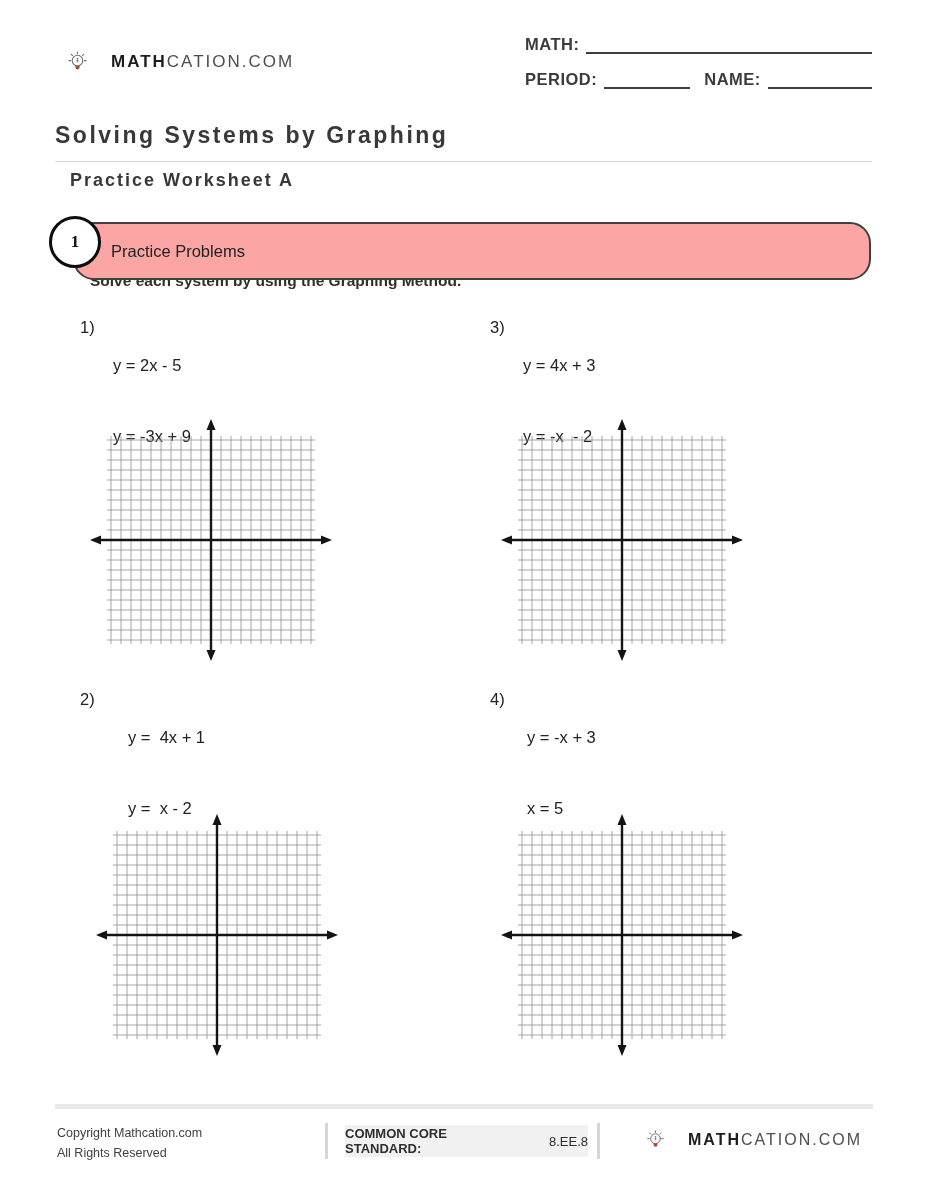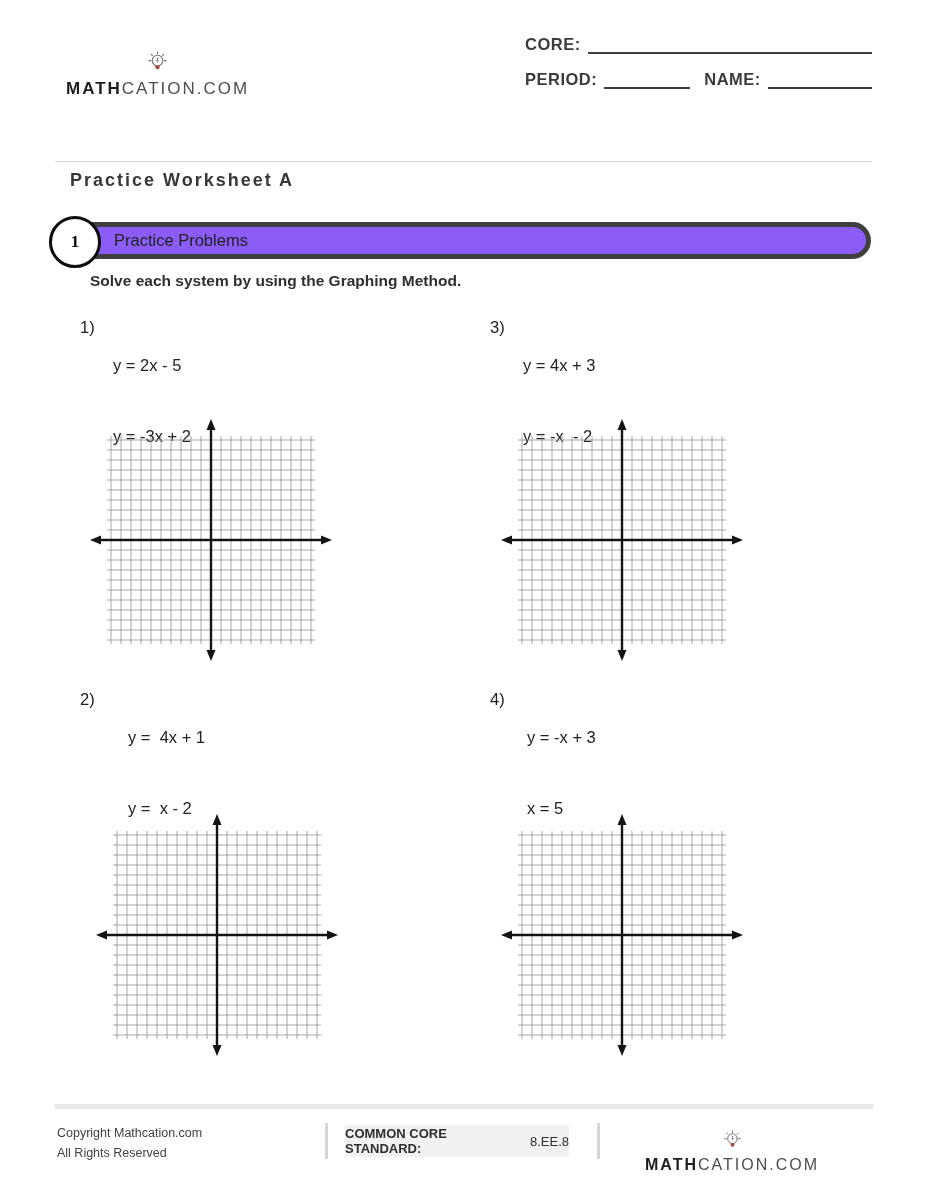--- a/index.html
+++ b/index.html
@@ -2,42 +2,42 @@
 <html><head>
 <meta charset="utf-8">
 <style>
   * { margin:0; padding:0; box-sizing:border-box; }
   html,body { background:#ffffff; }
   body { font-family:"Liberation Sans", sans-serif; color:#2b2b2b; }
 
   .page { position:relative; width:927px; height:1200px; background:#fff; overflow:hidden; }
 
   
-  .brand { display:flex; align-items:center; gap:6px;flex-direction:column; }
+  .brand { display:flex; align-items:center; gap:22px; }
   .brand-bold  { font-weight:800; letter-spacing:2px; color:#1d1d1d; }
   .brand-light { font-weight:400; letter-spacing:2px; color:#4d4d4d; }
   .header-brand { position:absolute; left:66px; top:50px; font-size:17px; }
   .footer-brand { position:absolute; left:645px; top:1129px; font-size:16px; }
 
   
   .fields { position:absolute; left:525px; top:30px; width:347px; font-size:16.5px; font-weight:700; color:#3b3b3b; letter-spacing:0.5px; }
   .field-row { display:flex; align-items:flex-end; height:24px; margin-bottom:11px; }
   .field-label { flex:none; padding-right:7px; }
   .blank { border-bottom:2px solid #3d3d3d; height:20px; }
   .blank.grow { flex:1 1 auto; }
   .blank.period-line { width:86px; }
   .spacer-14 { width:14px; flex:none; }
 
   
   .page-title { position:absolute; left:55px; top:122px; font-size:23px; font-weight:800; letter-spacing:2.5px; color:#383838; }
   .title-rule { position:absolute; left:55px; top:161px; width:817px; height:1px; background:#d8d8d8; }
   .subtitle   { position:absolute; left:70px; top:170px; font-size:18px; font-weight:800; letter-spacing:2px; color:#383838; }
 
   
-  .section-pill { position:absolute; left:73px; top:222px; width:798px; height:37px; border:5px solid #404040; border-radius:21px; background:#8b5cf6; display:flex; align-items:center; padding-left:36px; z-index:1; }
+  .section-pill { position:absolute; left:73px; top:222px; width:798px; height:58px; border:2px solid #404040; border-radius:21px; background:#fca5a5; display:flex; align-items:center; padding-left:36px; z-index:1; }
   .pill-text { font-size:16.5px; color:#222; }
   .section-circle { position:absolute; left:49px; top:216px; width:52px; height:52px; border:3.5px solid #0d0d0d; border-radius:50%; background:#fff; display:flex; align-items:center; justify-content:center; z-index:2; font-family:"Liberation Serif", serif; font-weight:700; font-size:17px; color:#111; }
 
   .instruction { position:absolute; left:90px; top:272px; font-size:15.5px; font-weight:700; color:#2f2f2f; }
 
   
   .problem { position:absolute; display:flex; font-size:16.5px; color:#222; }
   .problem .num { flex:none; width:33px; }
   .problem.wide-gap .num { width:48px; }
   .problem.mid-gap  .num { width:37px; }
@@ -55,21 +55,21 @@
   .grid-3 { left:500px; top:418px; }
   .grid-2 { left:95px;  top:813px; }
   .grid-4 { left:500px; top:813px; }
 
   
   .footer-bar { position:absolute; left:55px; top:1104px; width:818px; height:5px; background:#e8e8e8; }
   .copyright { position:absolute; left:57px; top:1123px; font-size:12.5px; color:#414141; line-height:1.6; }
   .footer-divider { position:absolute; width:3px; height:36px; top:1123px; background:#d6d6d6; }
   .divider-1 { left:325px; }
   .divider-2 { left:597px; }
-  .standard-box { position:absolute; left:345px; top:1125px; width:224px; height:32px; background:#f1f1f1; display:flex; align-items:center; justify-content:center; font-size:13px; color:#2e2e2e; }
+  .standard-box { position:absolute; left:345px; top:1125px; width:243px; height:32px; background:#f1f1f1; display:flex; align-items:center; justify-content:center; font-size:13px; color:#2e2e2e; }
   .standard-label { font-weight:800; }
   .standard-value { margin-left:25px; font-weight:400; }
 
   .bulb-icon { flex:none; display:inline-flex; }
 </style>
 </head>
 <body>
 
 <div class="page">
 
@@ -87,49 +87,50 @@
         <circle cx="13" cy="9.7" r="1" fill="#6f6f6f"></circle>
         <path d="M13 10.7 v3.3 M11.6 12 h2.8" stroke="#6f6f6f" stroke-width="0.9" fill="none"></path>
         <path d="M10.6 17.6 h4.8 v2 a2.4 2.4 0 0 1 -4.8 0 z" fill="#a8493e"></path>
       </svg>
     </span>
     <span><span class="brand-bold">MATH</span><span class="brand-light">CATION.COM</span></span>
   </div>
 
   <div class="fields">
     <div class="field-row">
-      <span class="field-label">CORE:</span>
+      <span class="field-label">MATH:</span>
       <span class="blank grow"></span>
     </div>
     <div class="field-row">
       <span class="field-label">PERIOD:</span>
       <span class="blank period-line"></span>
       <span class="spacer-14"></span>
       <span class="field-label">NAME:</span>
       <span class="blank grow"></span>
     </div>
   </div>
 
+  <h1 class="page-title">Solving Systems by Graphing</h1>
   <div class="title-rule"></div>
   <h2 class="subtitle">Practice Worksheet A</h2>
 
   <div class="section-pill">
     <span class="pill-text">Practice Problems</span>
   </div>
   <div class="section-circle">
     <span>1</span>
   </div>
 
   <p class="instruction">Solve each system by using the Graphing Method.</p>
 
   <div class="problem problem-1">
     <span class="num">1)</span>
     <div class="eqs">
       <div class="eq-line">y = 2x - 5</div>
-      <div class="eq-line">y = -3x + 2</div>
+      <div class="eq-line">y = -3x + 9</div>
     </div>
   </div>
 
   <div class="problem problem-3">
     <span class="num">3)</span>
     <div class="eqs">
       <div class="eq-line">y = 4x + 3</div>
       <div class="eq-line">y = -x  - 2</div>
     </div>
   </div>

